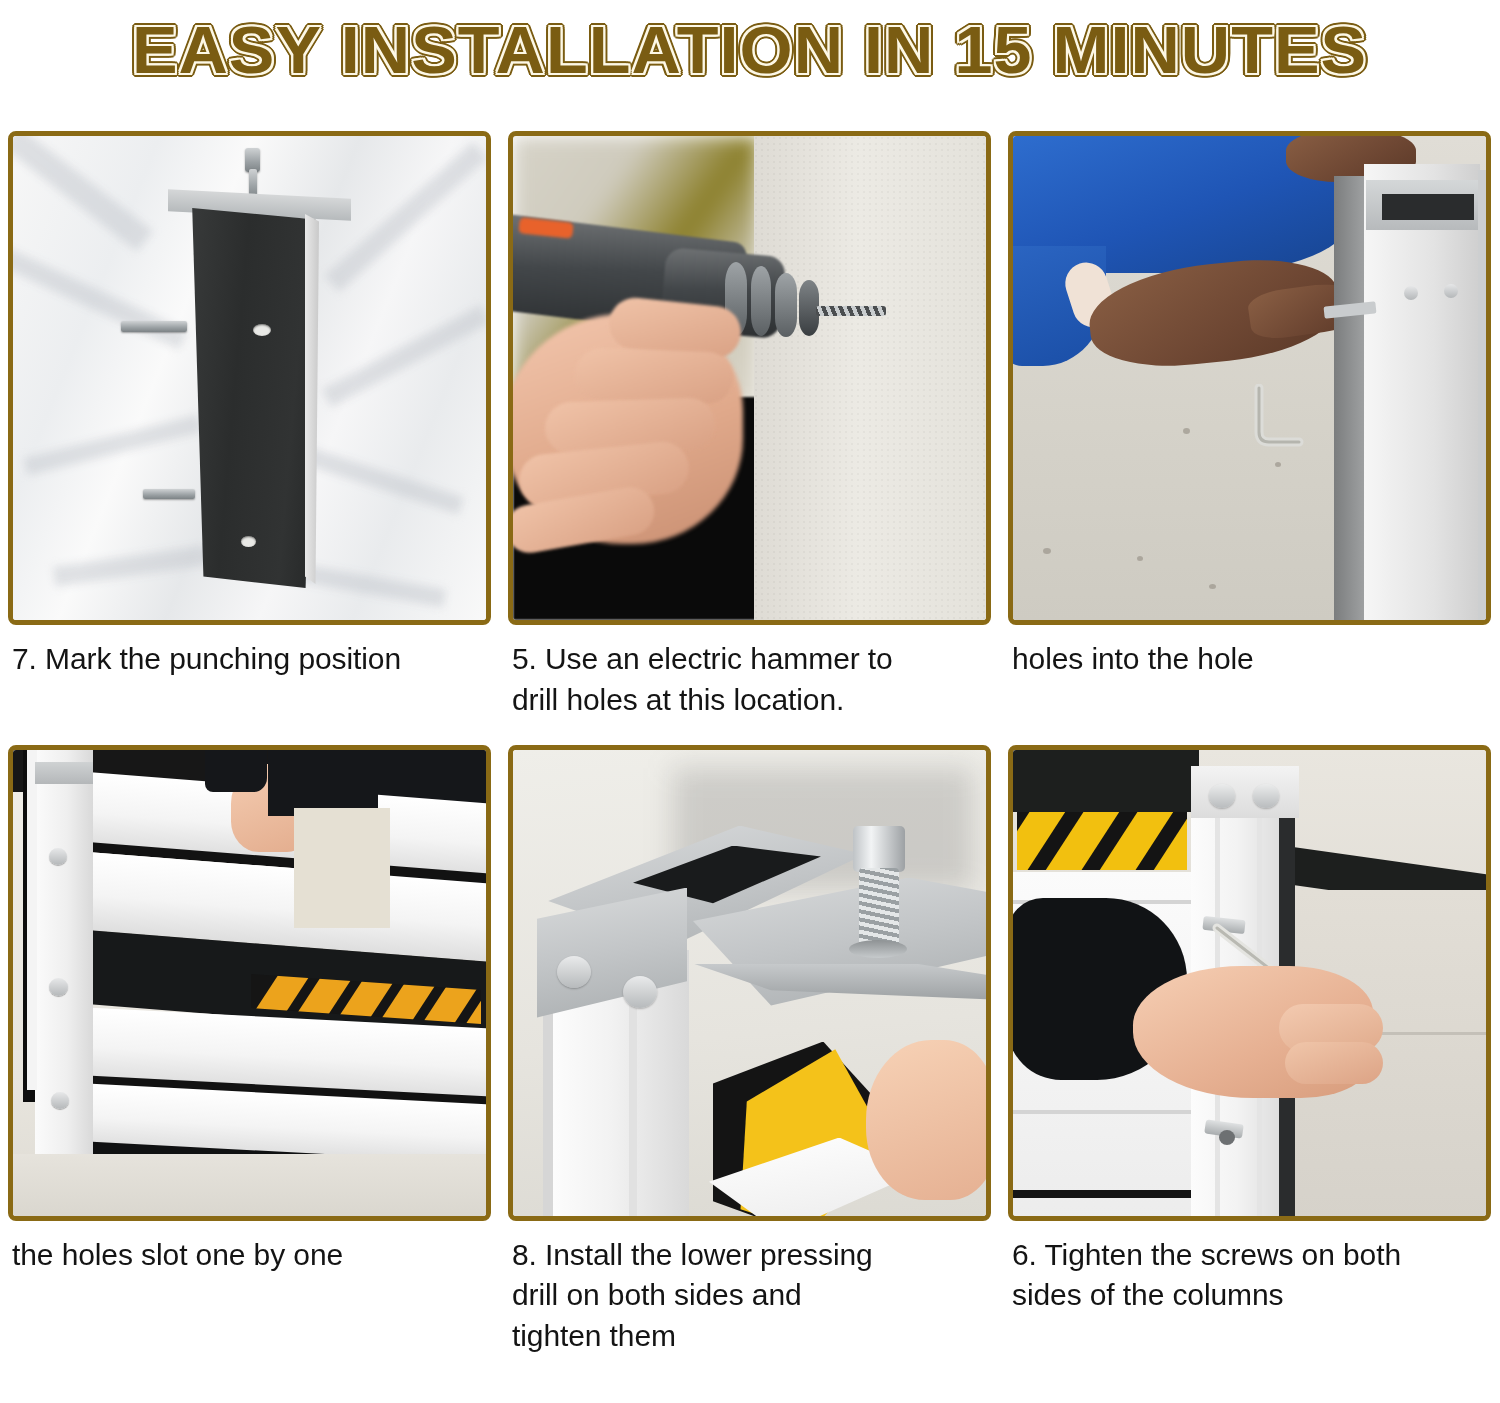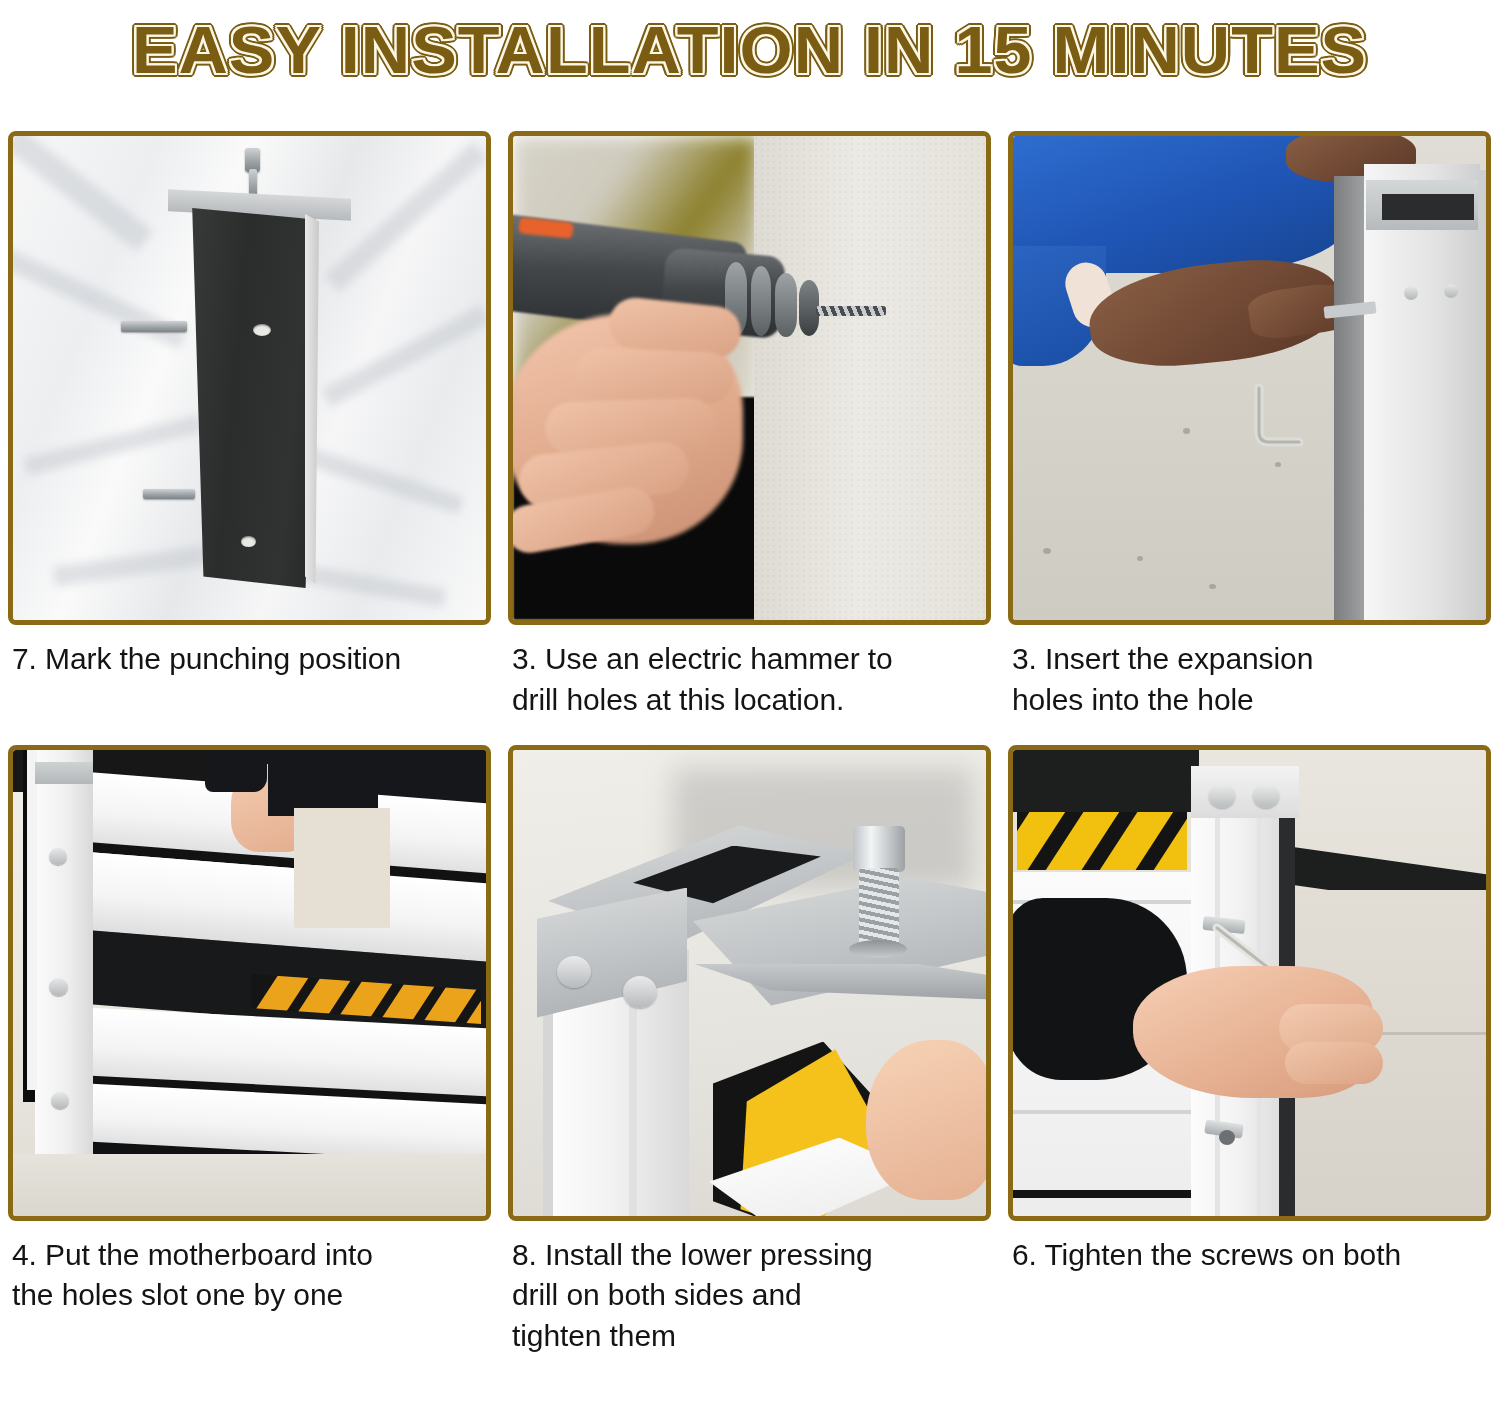--- a/index.html
+++ b/index.html
@@ -250,21 +250,21 @@
 
           <div class="p2-hand" style="left:-10px;top:178px;width:240px;height:230px;"></div>
           <div class="p2-finger" style="left:96px;top:166px;width:132px;height:52px;transform:rotate(6deg);"></div>
           <div class="p2-finger" style="left:62px;top:214px;width:158px;height:52px;transform:rotate(2deg);"></div>
           <div class="p2-finger" style="left:32px;top:264px;width:170px;height:52px;transform:rotate(-2deg);"></div>
           <div class="p2-finger" style="left:6px;top:312px;width:170px;height:52px;transform:rotate(-6deg);"></div>
           <div class="p2-finger" style="left:-8px;top:360px;width:150px;height:48px;transform:rotate(-10deg);"></div>
         </div>
       </div>
       <div class="caption">
-        <span class="ln">3. Use an electric hammer to</span>
+        <span class="ln">5. Use an electric hammer to</span>
         <span class="ln">drill holes at this location.</span>
       </div>
     </div>
 
     <div class="cell">
       <div class="photo-frame">
         <div class="photo">
           <div class="p3-floor"></div>
 
           <div class="p3-blue" style="left:-10px;top:-8px;width:350px;height:145px;"></div>
@@ -297,21 +297,20 @@
           </svg>
 
           <div class="p3-spk" style="left:170px;top:292px;width:7px;height:6px;"></div>
           <div class="p3-spk" style="left:262px;top:326px;width:6px;height:5px;"></div>
           <div class="p3-spk" style="left:30px;top:412px;width:8px;height:6px;"></div>
           <div class="p3-spk" style="left:124px;top:420px;width:6px;height:5px;"></div>
           <div class="p3-spk" style="left:196px;top:448px;width:7px;height:5px;"></div>
         </div>
       </div>
       <div class="caption">
-        <span class="ln">3. Insert the expansion</span>
         <span class="ln">holes into the hole</span>
       </div>
     </div>
   </div>
 
   <div class="row r2">
 
     <div class="cell">
       <div class="photo-frame">
         <div class="photo">
@@ -350,21 +349,20 @@
           <div style="position:absolute;left:0;bottom:0;width:473px;height:62px;
                background:linear-gradient(180deg,#e6e3dc,#dad7cf);"></div>
 
           <div class="p4-hand" style="left:218px;top:14px;width:80px;height:88px;"></div>
           <div class="p4-blk" style="left:192px;top:0;width:62px;height:42px;border-radius:0 0 14px 8px;"></div>
           <div class="p4-blk" style="right:108px;top:0;width:110px;height:66px;"></div>
           <div style="position:absolute;right:96px;top:58px;width:96px;height:120px;background:#e5e0d3;"></div>
         </div>
       </div>
       <div class="caption">
-        <span class="ln">4. Put the motherboard into</span>
         <span class="ln">the holes slot one by one</span>
       </div>
     </div>
 
     <div class="cell">
       <div class="photo-frame">
         <div class="photo">
           <div class="p5-bg"></div>
           <div class="p5-shadow" style="left:160px;top:18px;width:300px;height:120px;"></div>
 
@@ -456,16 +454,17 @@
           <div class="p6-sleeve" style="left:-6px;top:148px;width:180px;height:182px;"></div>
           <div class="p6-hand" style="left:120px;top:216px;width:240px;height:132px;"></div>
           <div style="position:absolute;left:266px;top:254px;width:104px;height:48px;border-radius:40px;
                background:linear-gradient(160deg,#f3cab0,#e0ab8c);"></div>
           <div style="position:absolute;left:272px;top:292px;width:98px;height:42px;border-radius:40px;
                background:linear-gradient(160deg,#f0c6aa,#dca385);"></div>
         </div>
       </div>
       <div class="caption">
         <span class="ln">6. Tighten the screws on both</span>
+        <span class="ln">sides of the columns</span>
       </div>
     </div>
   </div>
 </div>
 
 </body></html>

